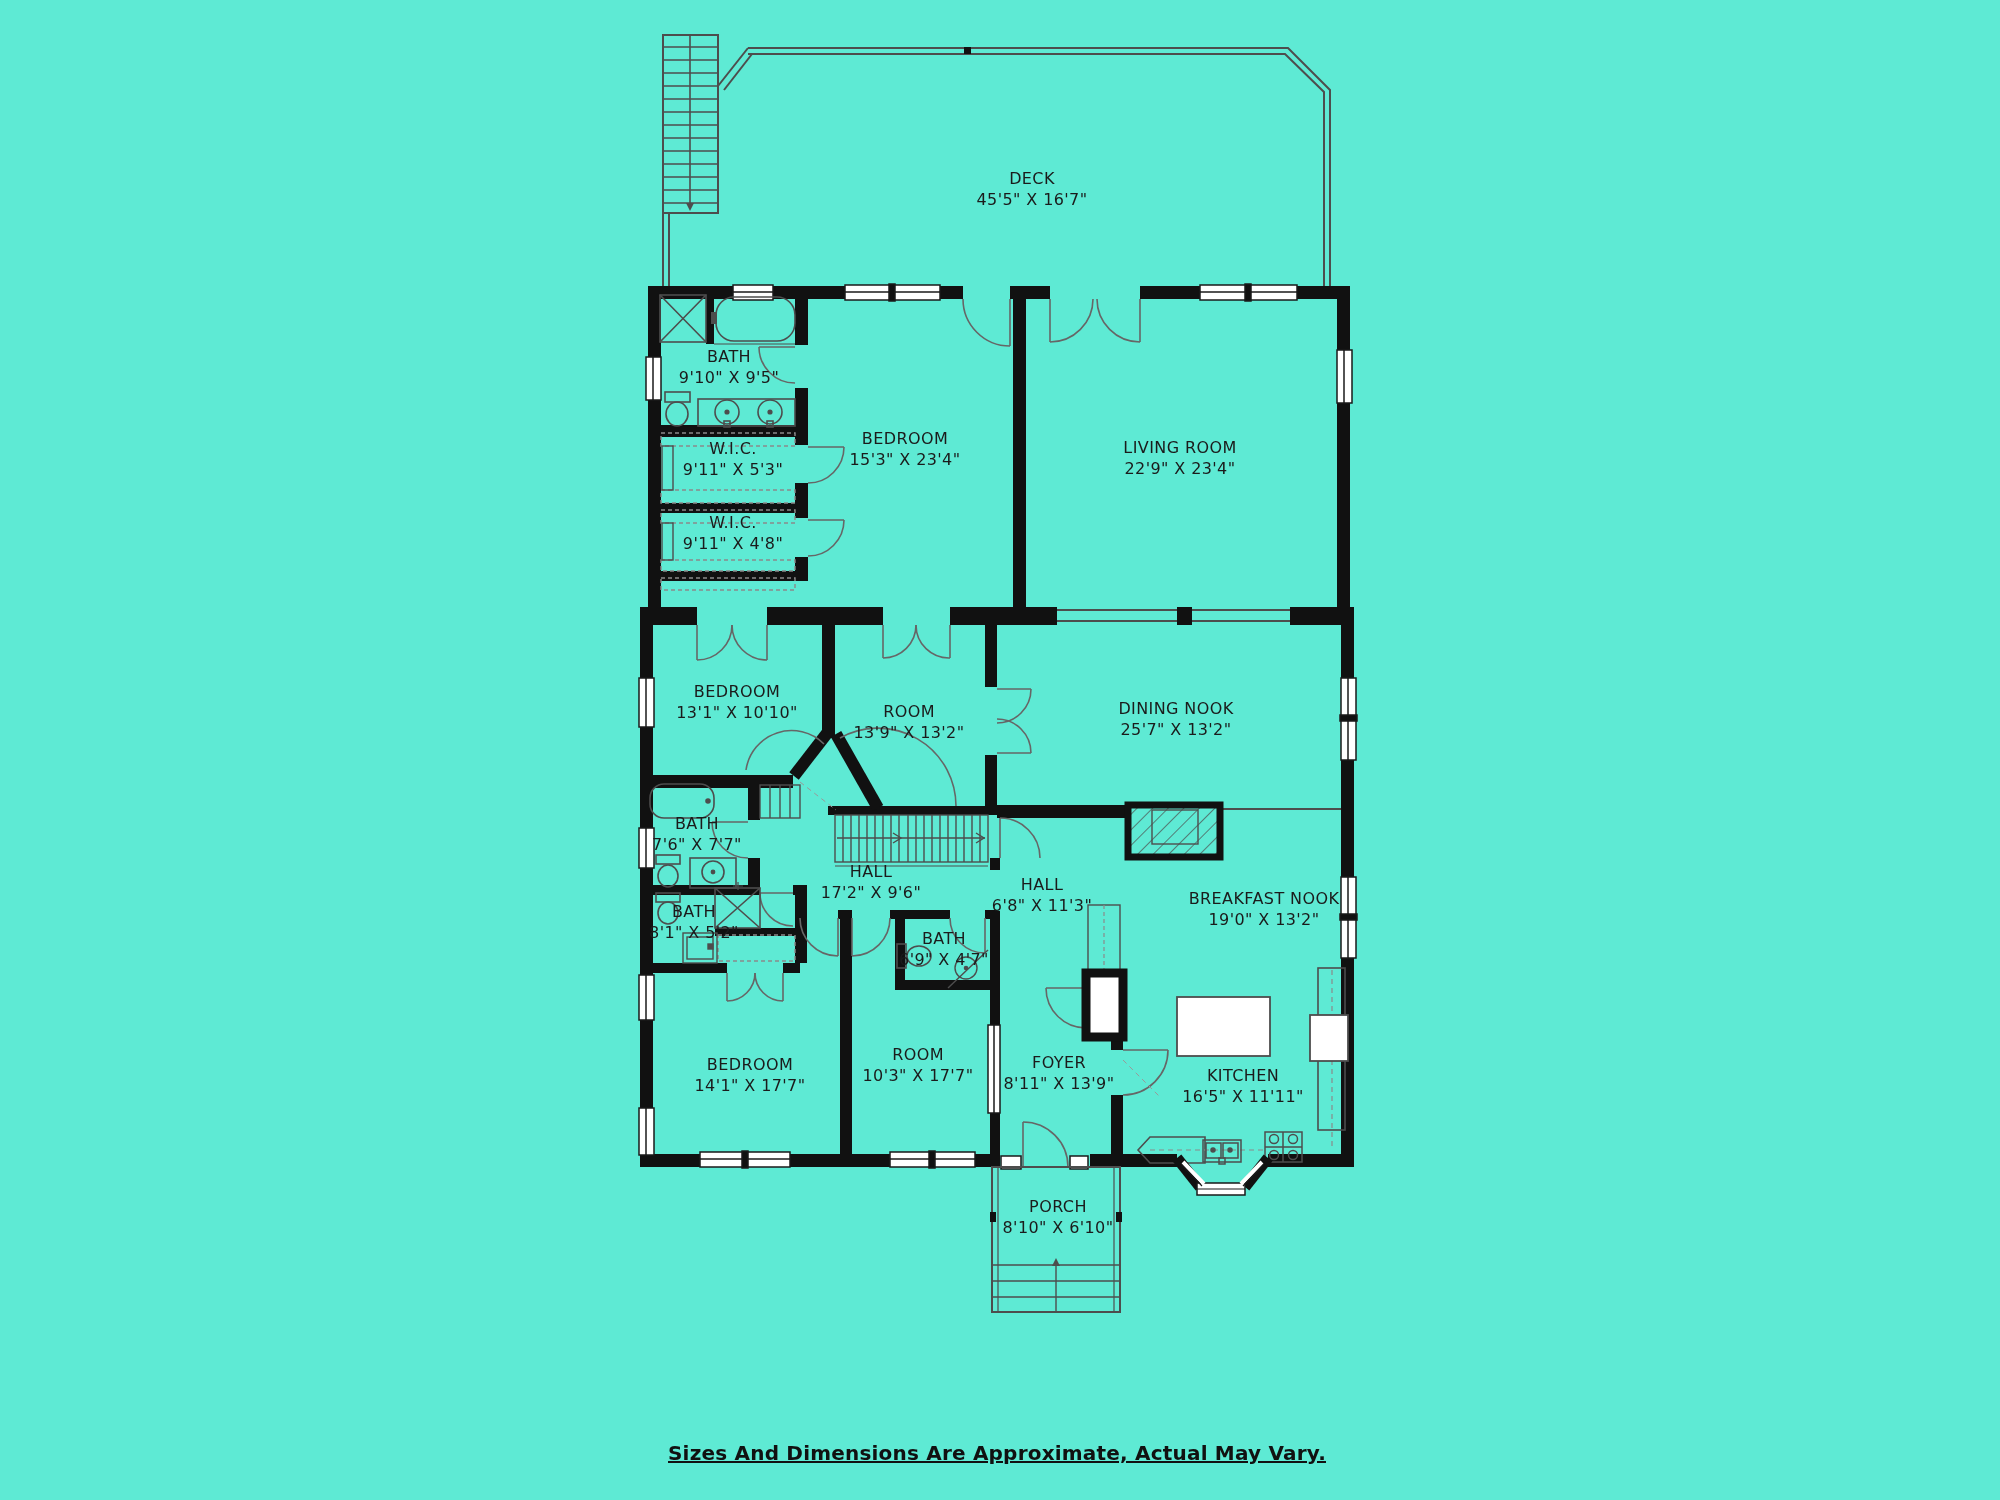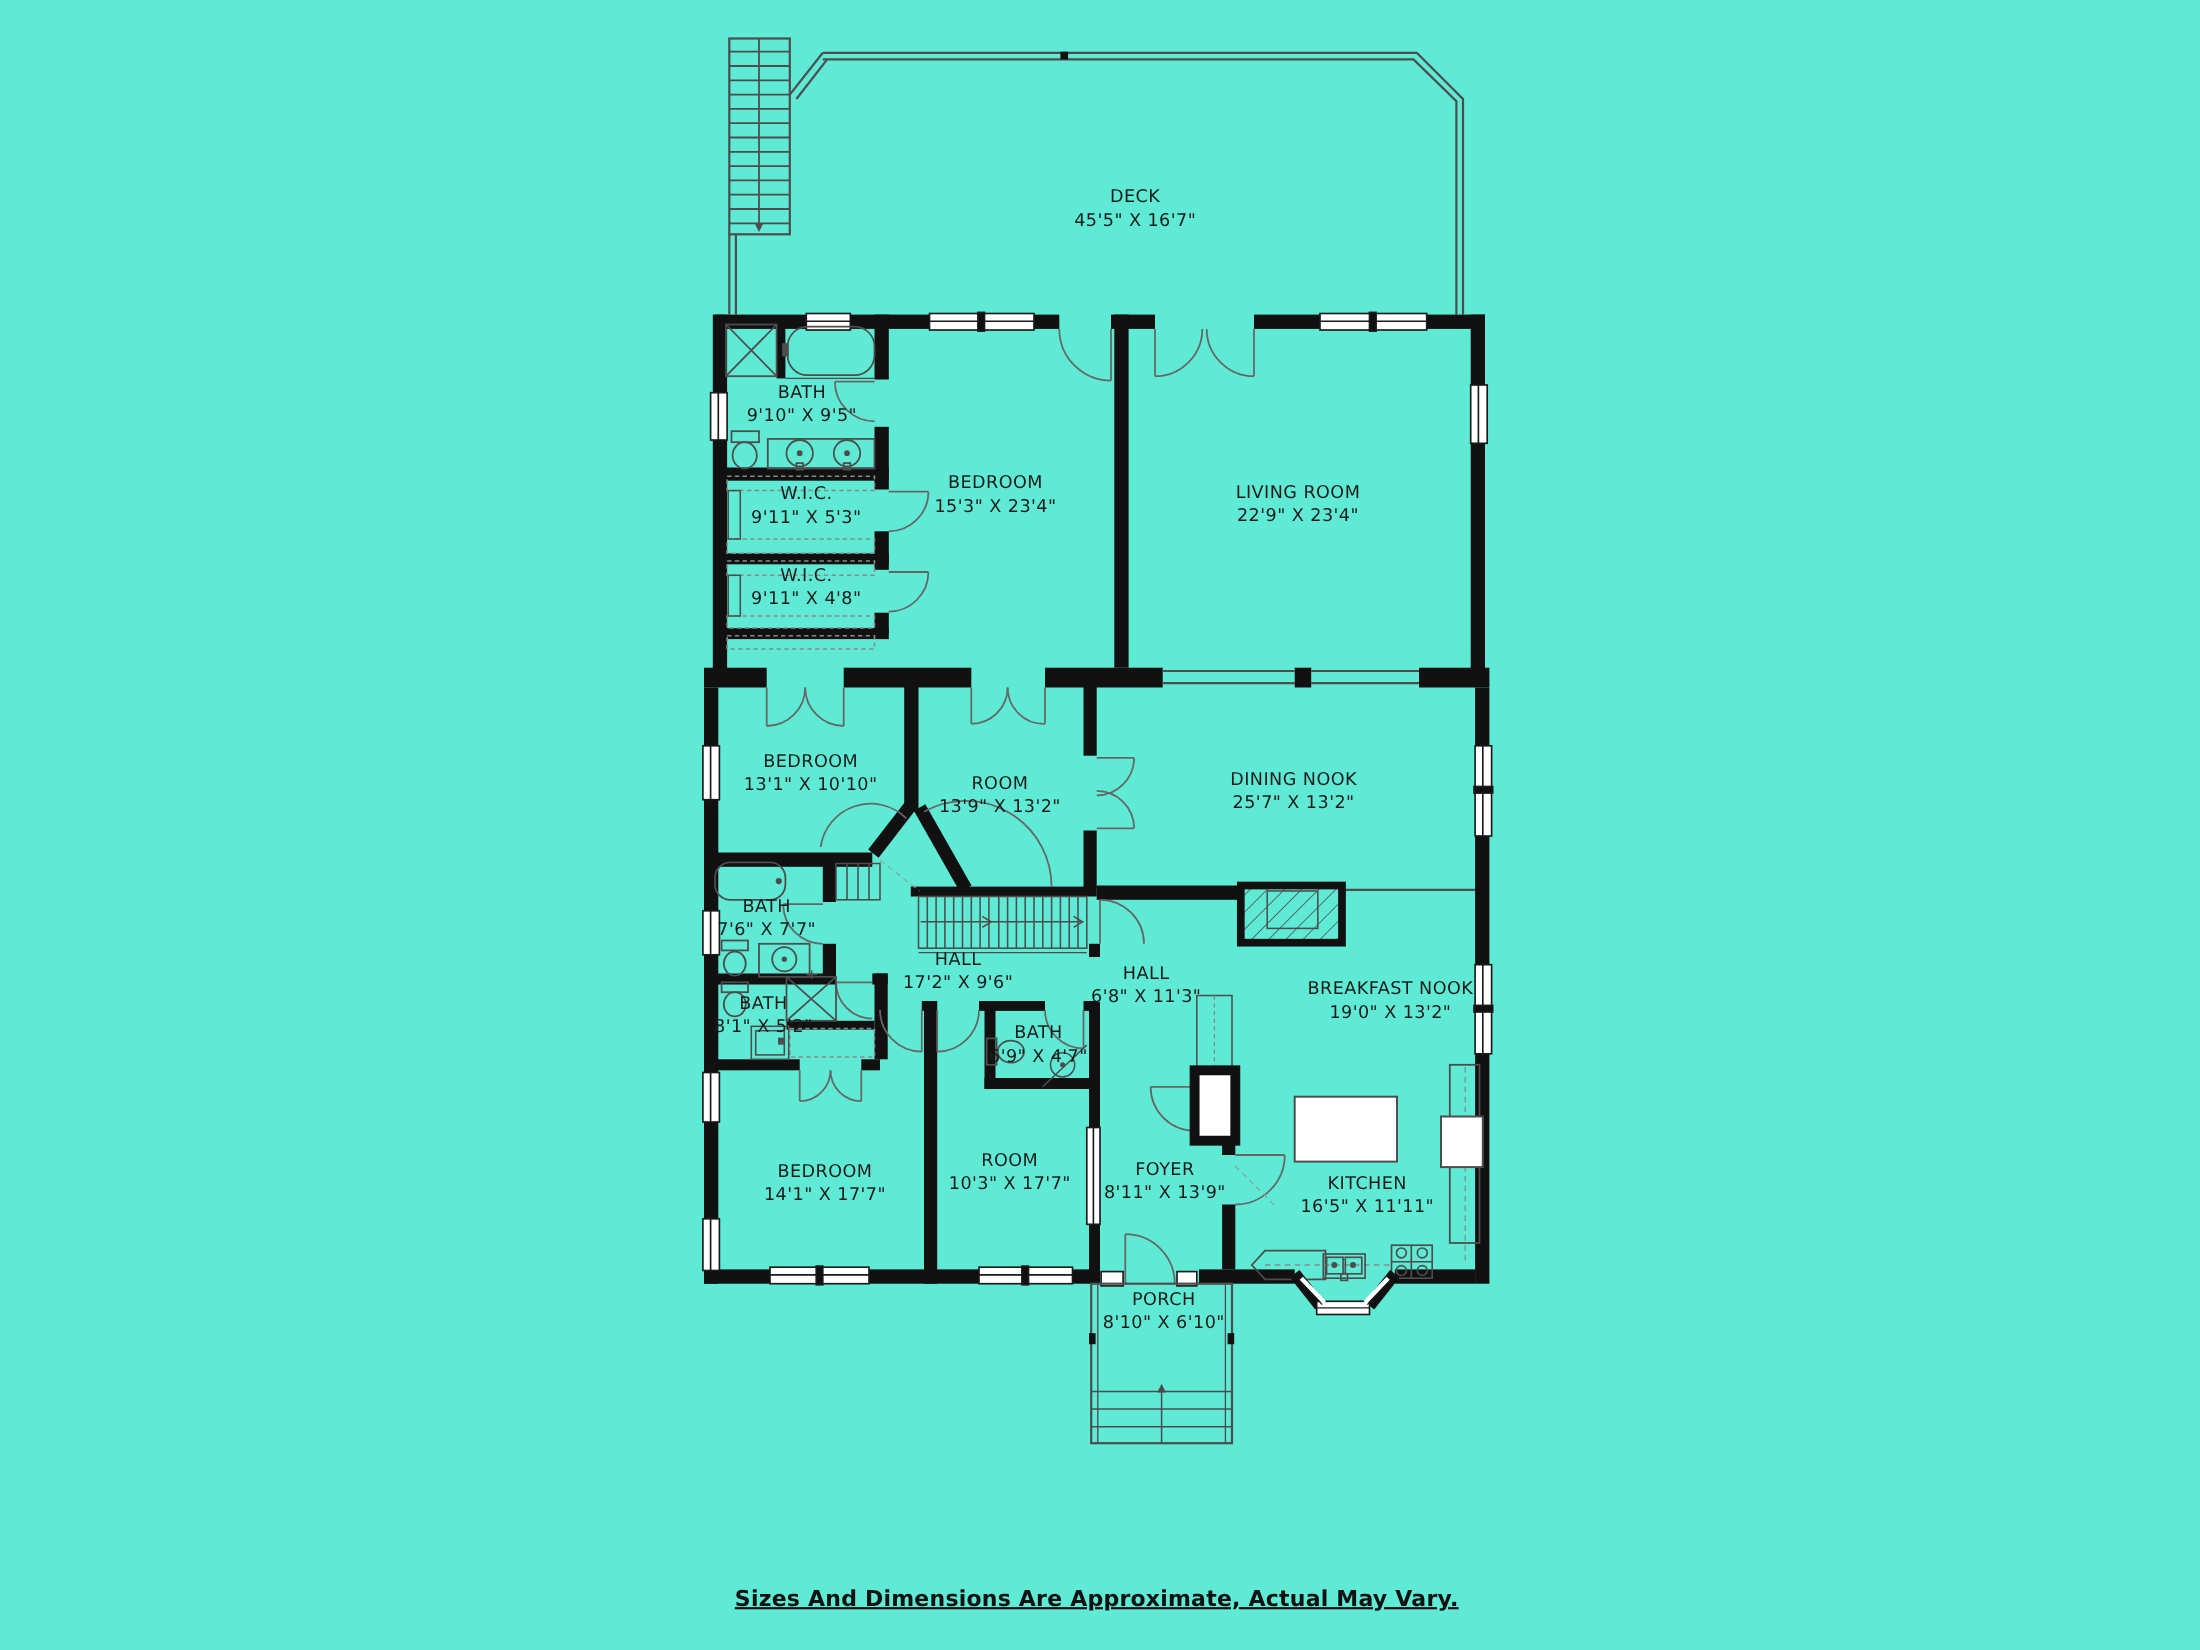--- a/index.html
+++ b/index.html
@@ -528,21 +528,21 @@
       <div class="rdims">10'3" X 17'7"</div>
 </div>
 <div class="room-label" style="left:1059px;top:1073px">
   <div class="rname">FOYER</div>
       <div class="rdims">8'11" X 13'9"</div>
 </div>
 <div class="room-label" style="left:1243px;top:1086px">
   <div class="rname">KITCHEN</div>
       <div class="rdims">16'5" X 11'11"</div>
 </div>
-<div class="room-label" style="left:1058px;top:1191px">
+<div class="room-label" style="left:1058px;top:1217px">
   <div class="rname">PORCH</div>
       <div class="rdims">8'10" X 6'10"</div>
 </div>
 
 <div class="disclaimer">Sizes And Dimensions Are Approximate, Actual May Vary.</div>
 
 
 </div>
 
 </body></html>

